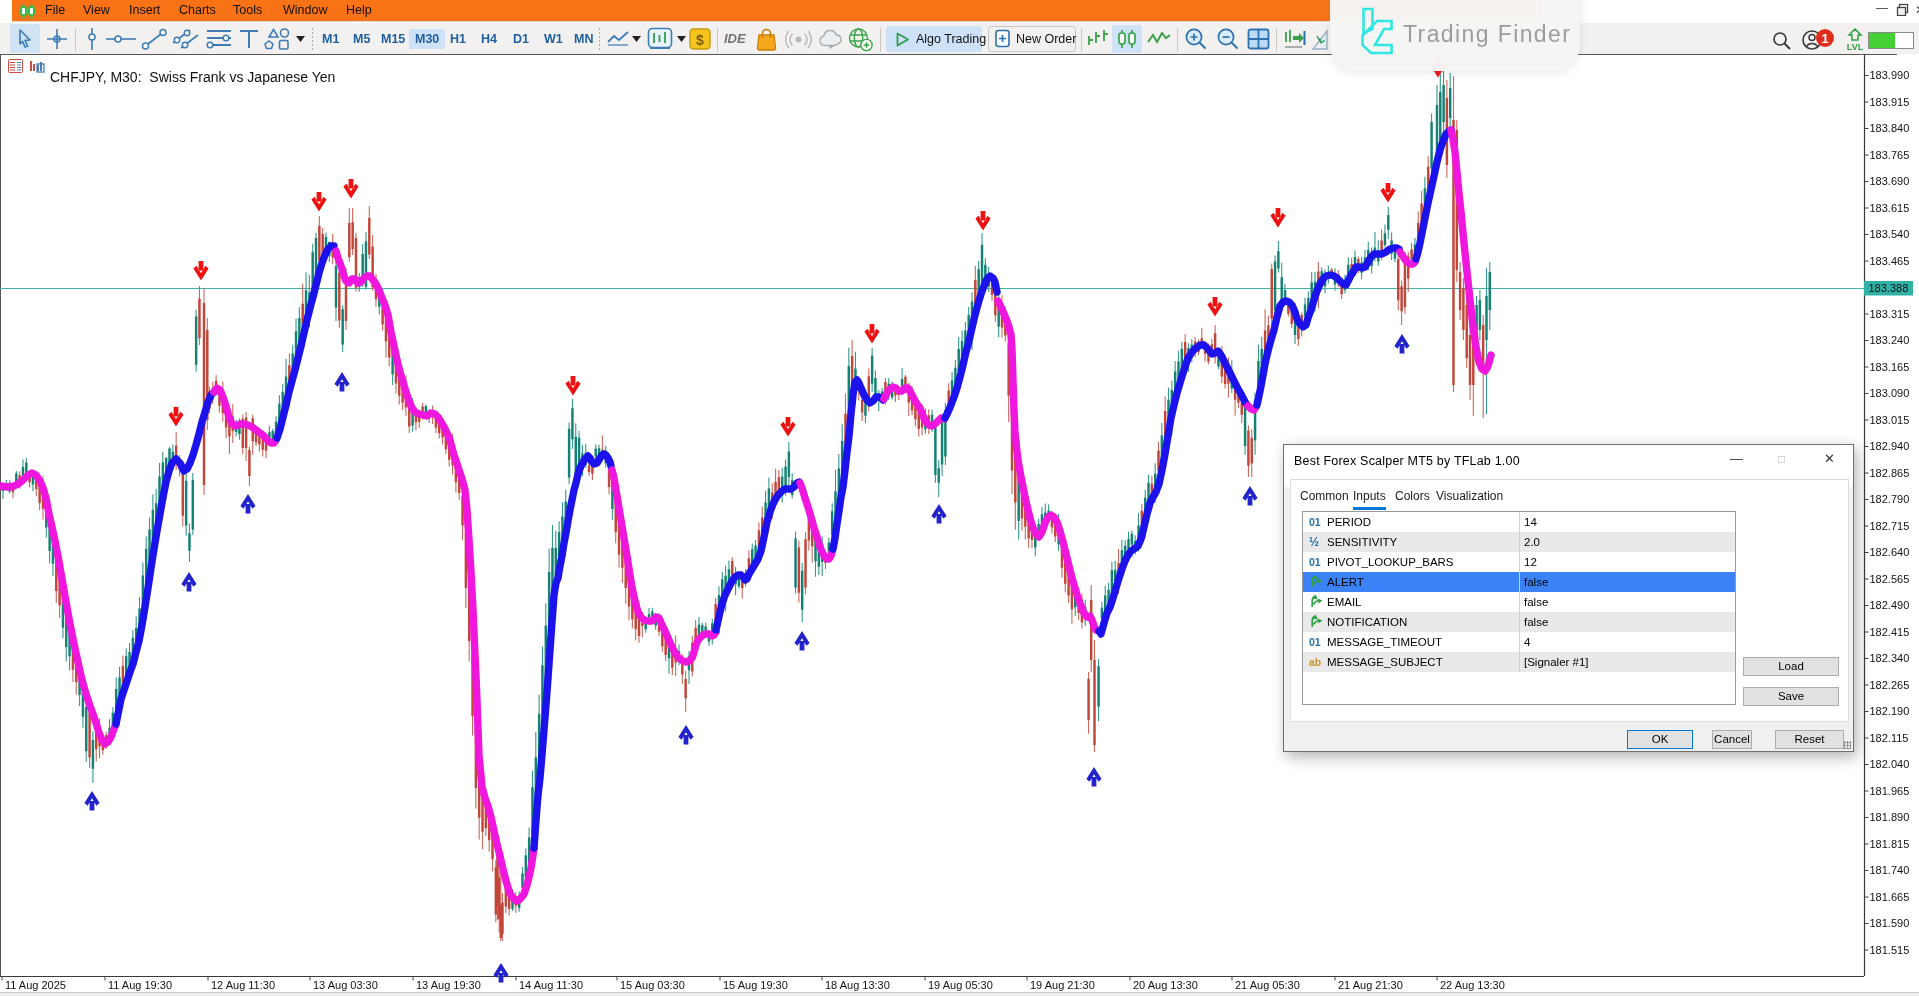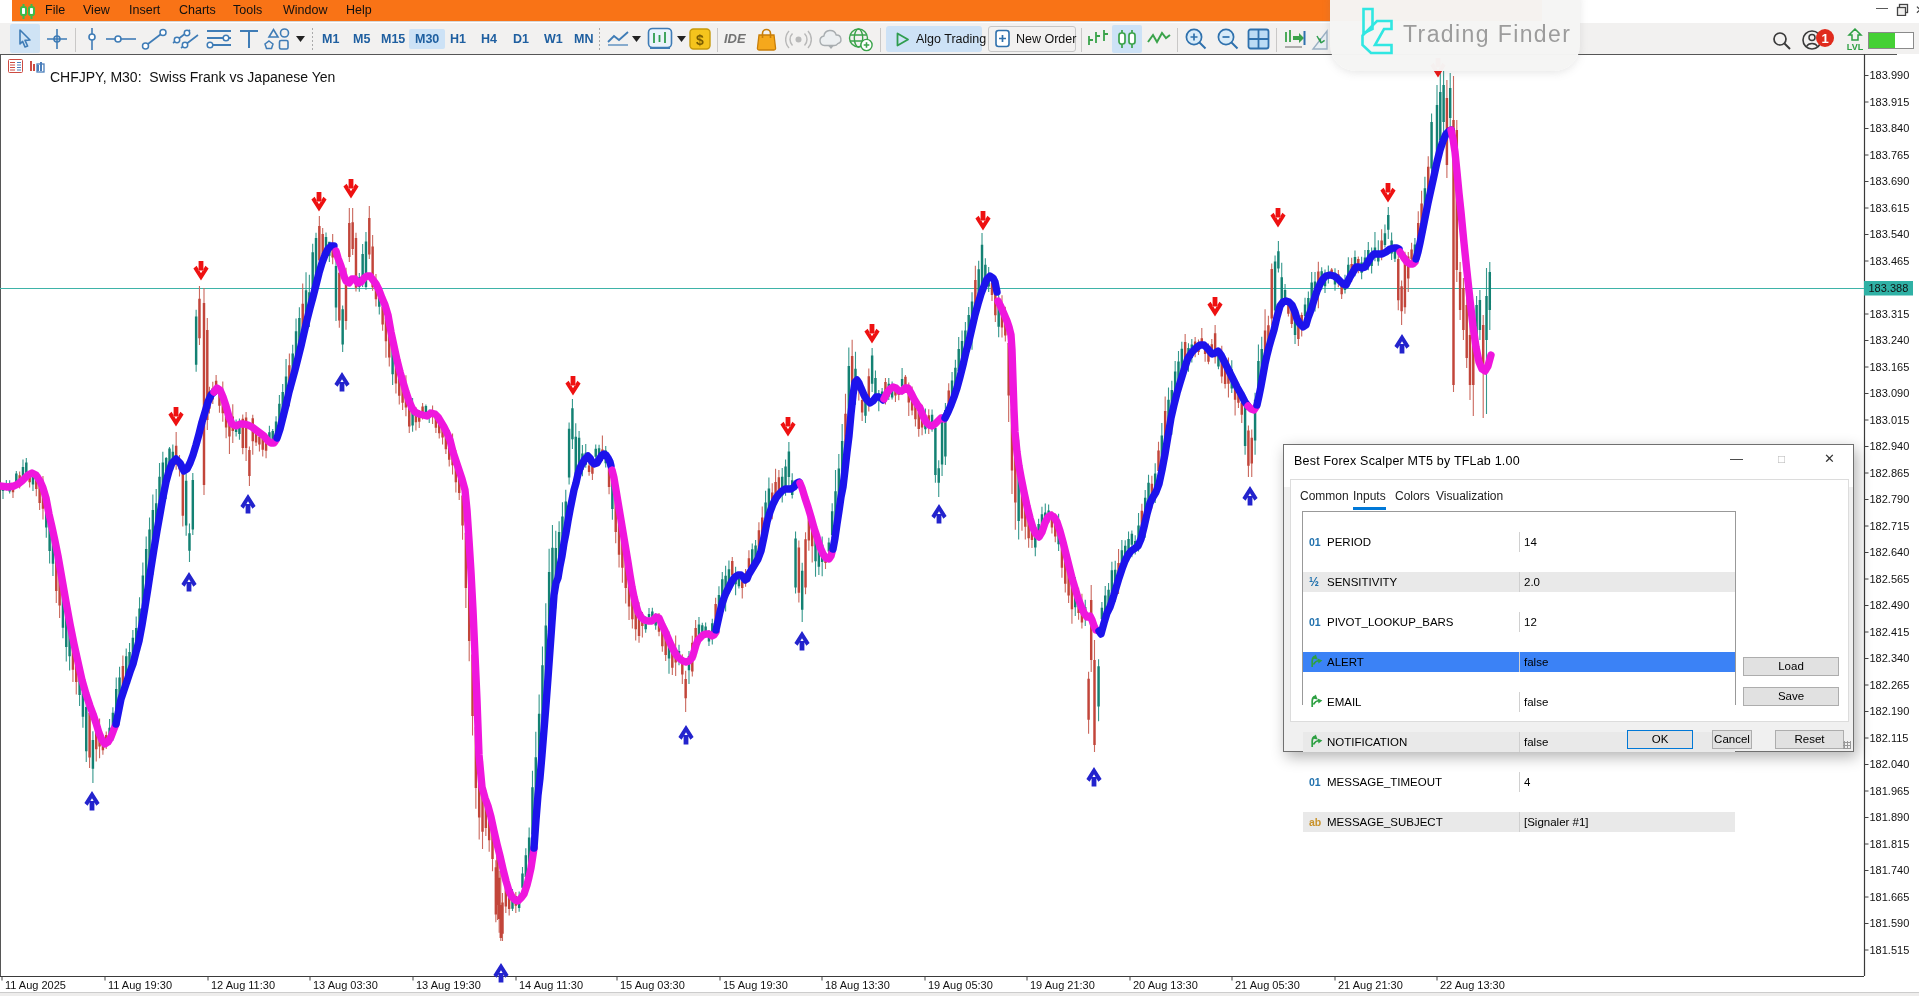--- a/index.html
+++ b/index.html
@@ -21,21 +21,21 @@
 #dlg-ctl span { position:absolute; top:6px; font-size:13px; color:#333; }
 #dlg-ctl .dmin { left:446px; }
 #dlg-ctl .dmax { left:494px; color:#b5b5b5; font-size:12px; top:7px; }
 #dlg-ctl .dx { left:540px; }
 #dlg-page { position:absolute; left:6px; top:34px; width:559px; height:243px; background:#fff; border:1px solid #dcdcdc; }
 .tab { position:absolute; top:9px; font-size:12px; color:#222; padding-bottom:4px; }
 .tab.active { border-bottom:3px solid #0078d7; }
 #dtable { position:absolute; left:11px; top:31px; width:434px; height:194px; border:1px solid #999; font-size:11.5px; }
 #dthead { height:20px; padding-top:3px; border-bottom:1px solid #d0d0d0; }
 #dthead span { color:#000; }
-.trow { position:relative; height:20px; line-height:20px;margin-top:20px; }
+.trow { position:relative; height:20px; line-height:20px; }
 .ric { position:absolute; left:6px; top:0; width:18px; font-size:10.5px; font-weight:bold; }
 .ric svg { vertical-align:-2px; }
 .rname { position:absolute; left:24px; }
 .rval { position:absolute; left:221px; }
 .trow::after { content:""; position:absolute; left:216px; top:0; width:1px; height:100%; background:#d0d0d0; }
 #dthead { position:relative; }
 #dthead::after { content:""; position:absolute; left:216px; top:0; width:1px; height:100%; background:#d0d0d0; }
 .dbtn { position:absolute; width:96px; height:19px; background:#e1e1e1; border:1px solid #adadad; font-size:11.5px; text-align:center; line-height:17px; color:#000; }
 .dbtn.ok { border:1.5px solid #0078d7; }
 #grip { position:absolute; right:2px; bottom:2px; width:8px; height:8px; background:radial-gradient(circle 1px, #999 1px, transparent 1.2px) 0 0/3px 3px; }

